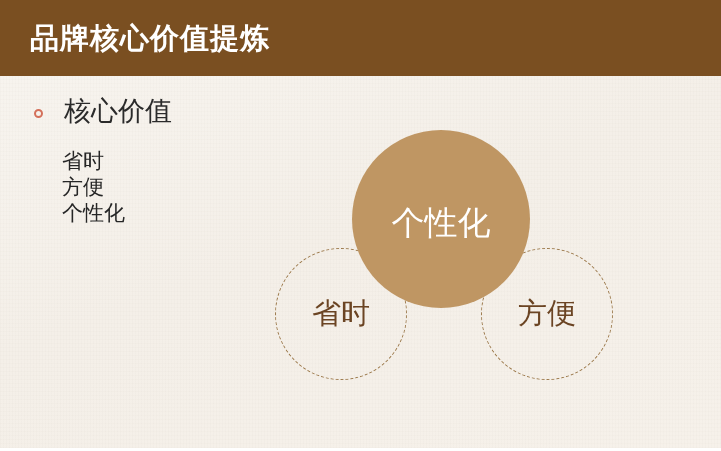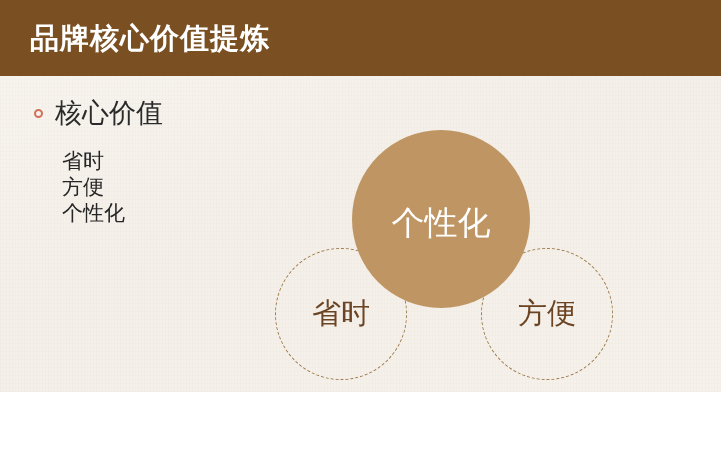--- a/index.html
+++ b/index.html
@@ -9,21 +9,21 @@
   body {
     width: 721px;
     height: 451px;
     overflow: hidden;
     font-family: "Liberation Sans", sans-serif;
   }
 
   .slide {
     position: relative;
     width: 721px;
-    height: 392px;
+    height: 448px;
     background-color: #f6f2ec;
     overflow: hidden;
   }
 
   
   .paper-texture {
     position: absolute;
     inset: 0;
     pointer-events: none;
     background-image:
@@ -76,25 +76,26 @@
   .bullet-marker {
     width: 9px;
     height: 9px;
     border-radius: 50%;
     border: 2.5px solid #d4705a;
     box-sizing: border-box;
     margin-right: 12px;
     flex: none;
   }
   .bullet-label {
-    font-family: Liberation Sans, sans-serif;
+    font-family: Liberation Mono, monospace;
     font-size: 27px;
     color: #2b2b2b;
     line-height: 34px;
     white-space: nowrap;
+    margin-left: 9px;
   }
 
   .value-list {
     position: absolute;
     left: 62px;
     top: 148px;
     z-index: 2;
   }
   .value-item {
     font-family: "Liberation Serif", "DejaVu Serif", serif;

